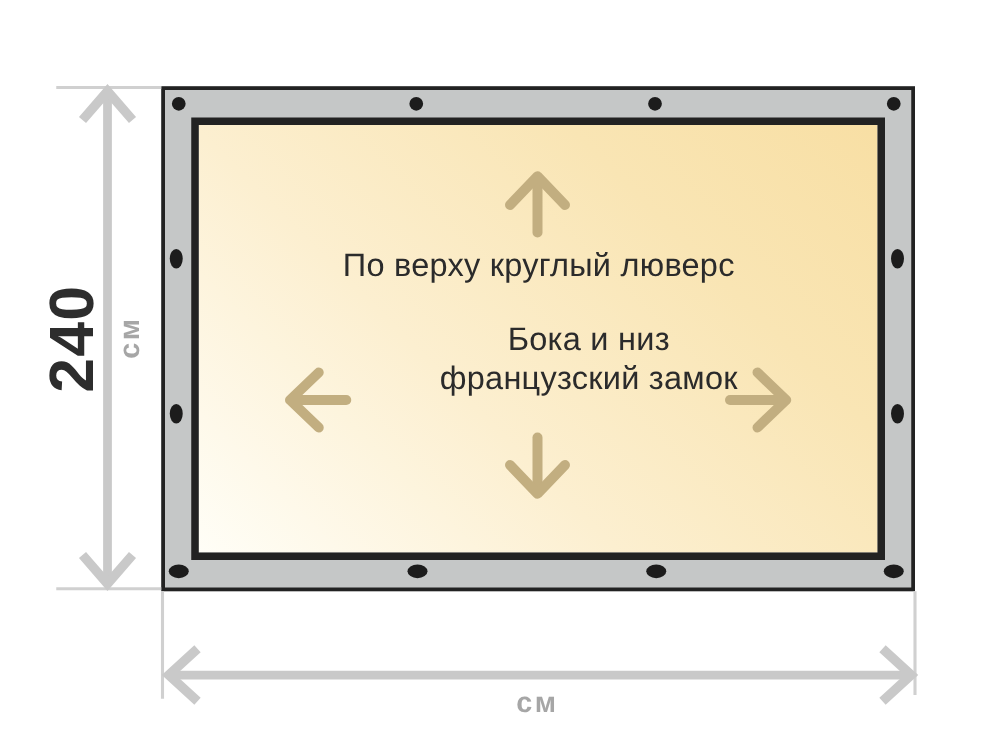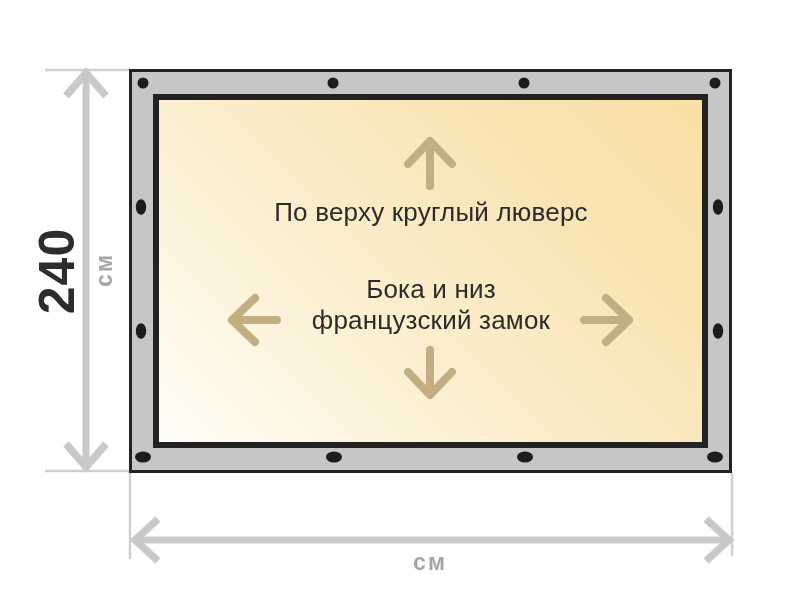--- a/index.html
+++ b/index.html
@@ -35,21 +35,21 @@
   .grommet{fill:var(--grommet);}
   .tan-arrow{stroke:var(--direction-arrow);stroke-width:8;fill:none;stroke-linecap:round;stroke-linejoin:round;}
   .dim-line{stroke:var(--dimension-line);stroke-width:7;fill:none;}
   .dim-head{stroke:var(--dimension-line);stroke-width:7.5;fill:none;stroke-linejoin:miter;}
   .ext-line{stroke:#d0d0d0;stroke-width:2.5;fill:none;}
   .note{
     position:absolute;left:160px;width:542px;text-align:center;
     color:var(--note-text);font-size:26px;line-height:31px;letter-spacing:.2px;
   }
   .top-note{top:197px;}
-  .center-note{top:274px;white-space:pre-line;}
+  .center-note{top:256px;white-space:pre-line;padding-left:40px;}
   .dim-value{
     position:absolute;font-weight:700;color:var(--dimension-value-text);
     font-size:50px;white-space:nowrap;letter-spacing:1px;
   }
   .dim-unit{
     position:absolute;font-weight:700;color:var(--dimension-unit-text);
     font-size:23px;white-space:nowrap;letter-spacing:2px;
   }
   .dim-height{left:57px;top:271px;transform:translate(-50%,-50%) rotate(-90deg);}
   .dim-height-unit{left:104px;top:270px;transform:translate(-50%,-50%) rotate(-90deg);}

